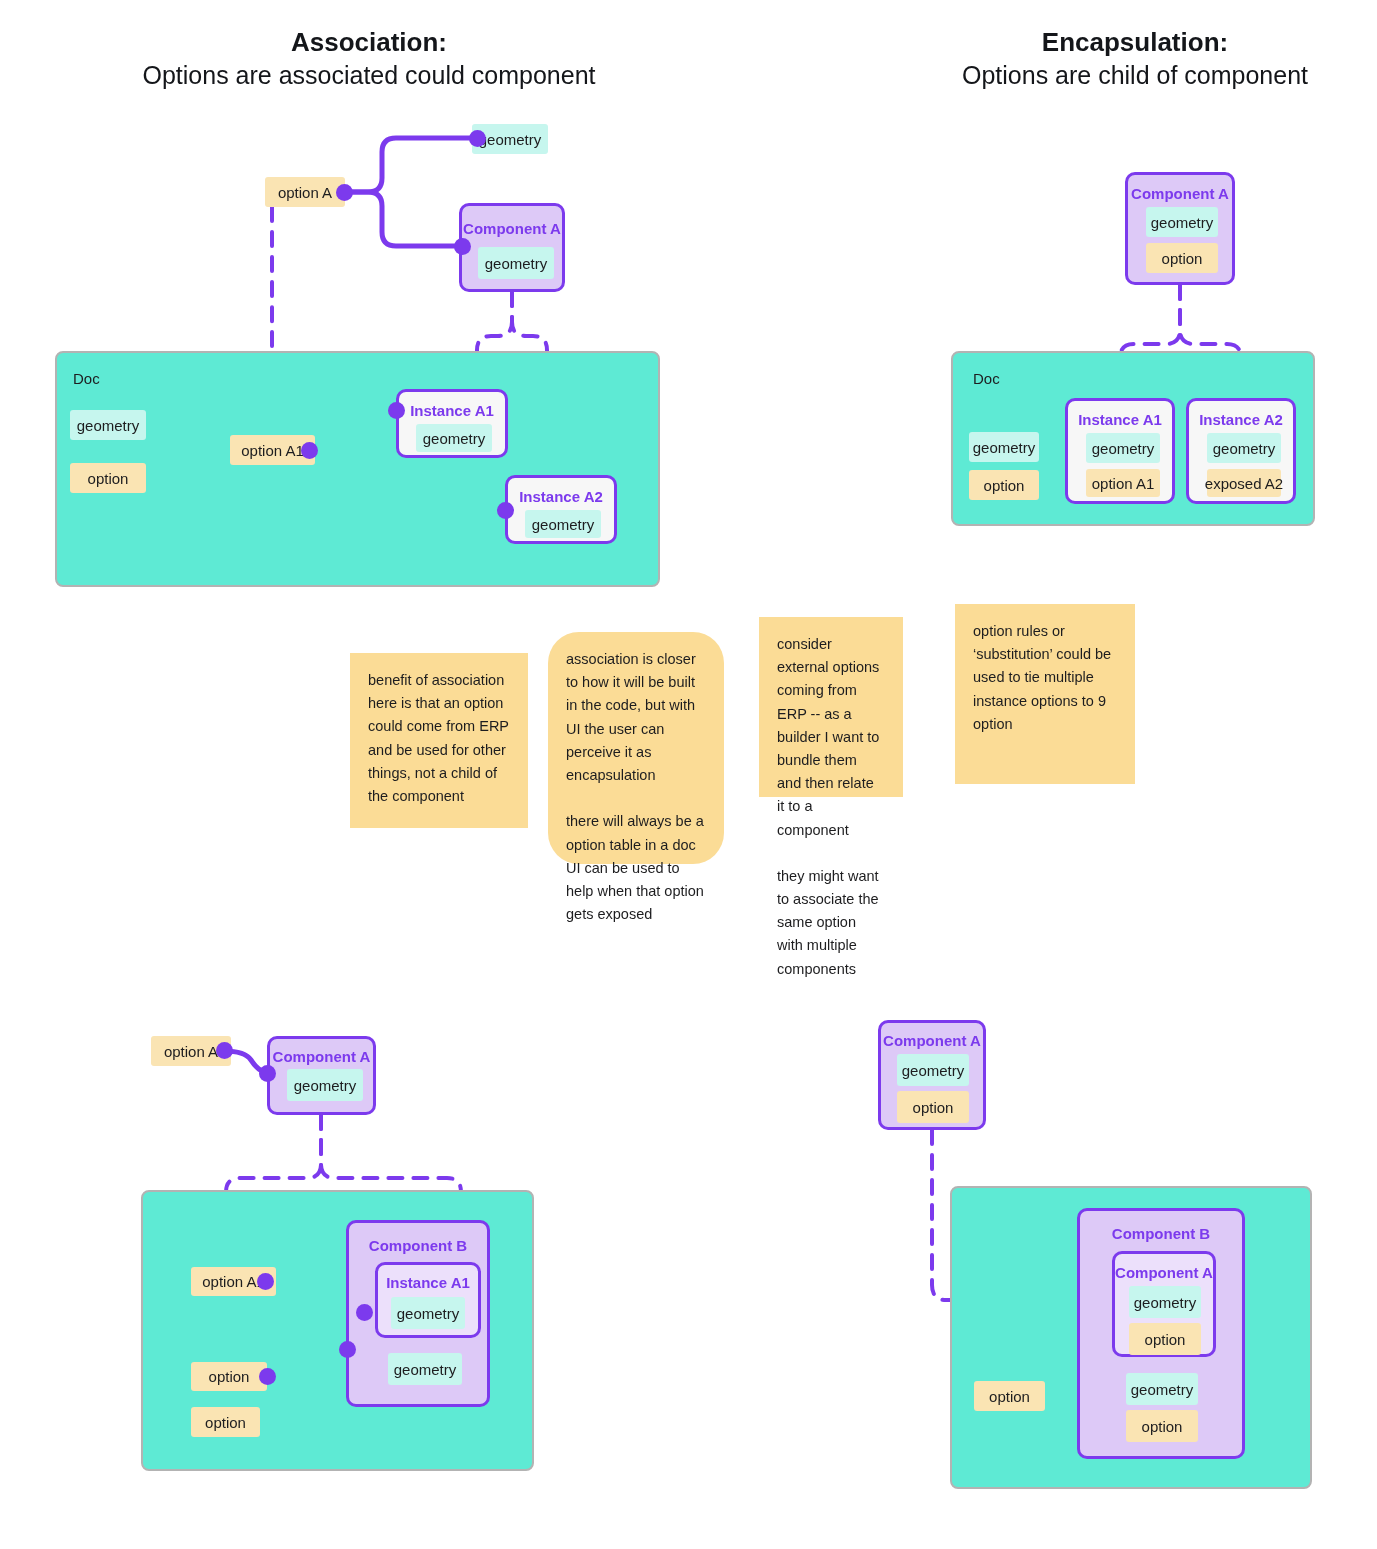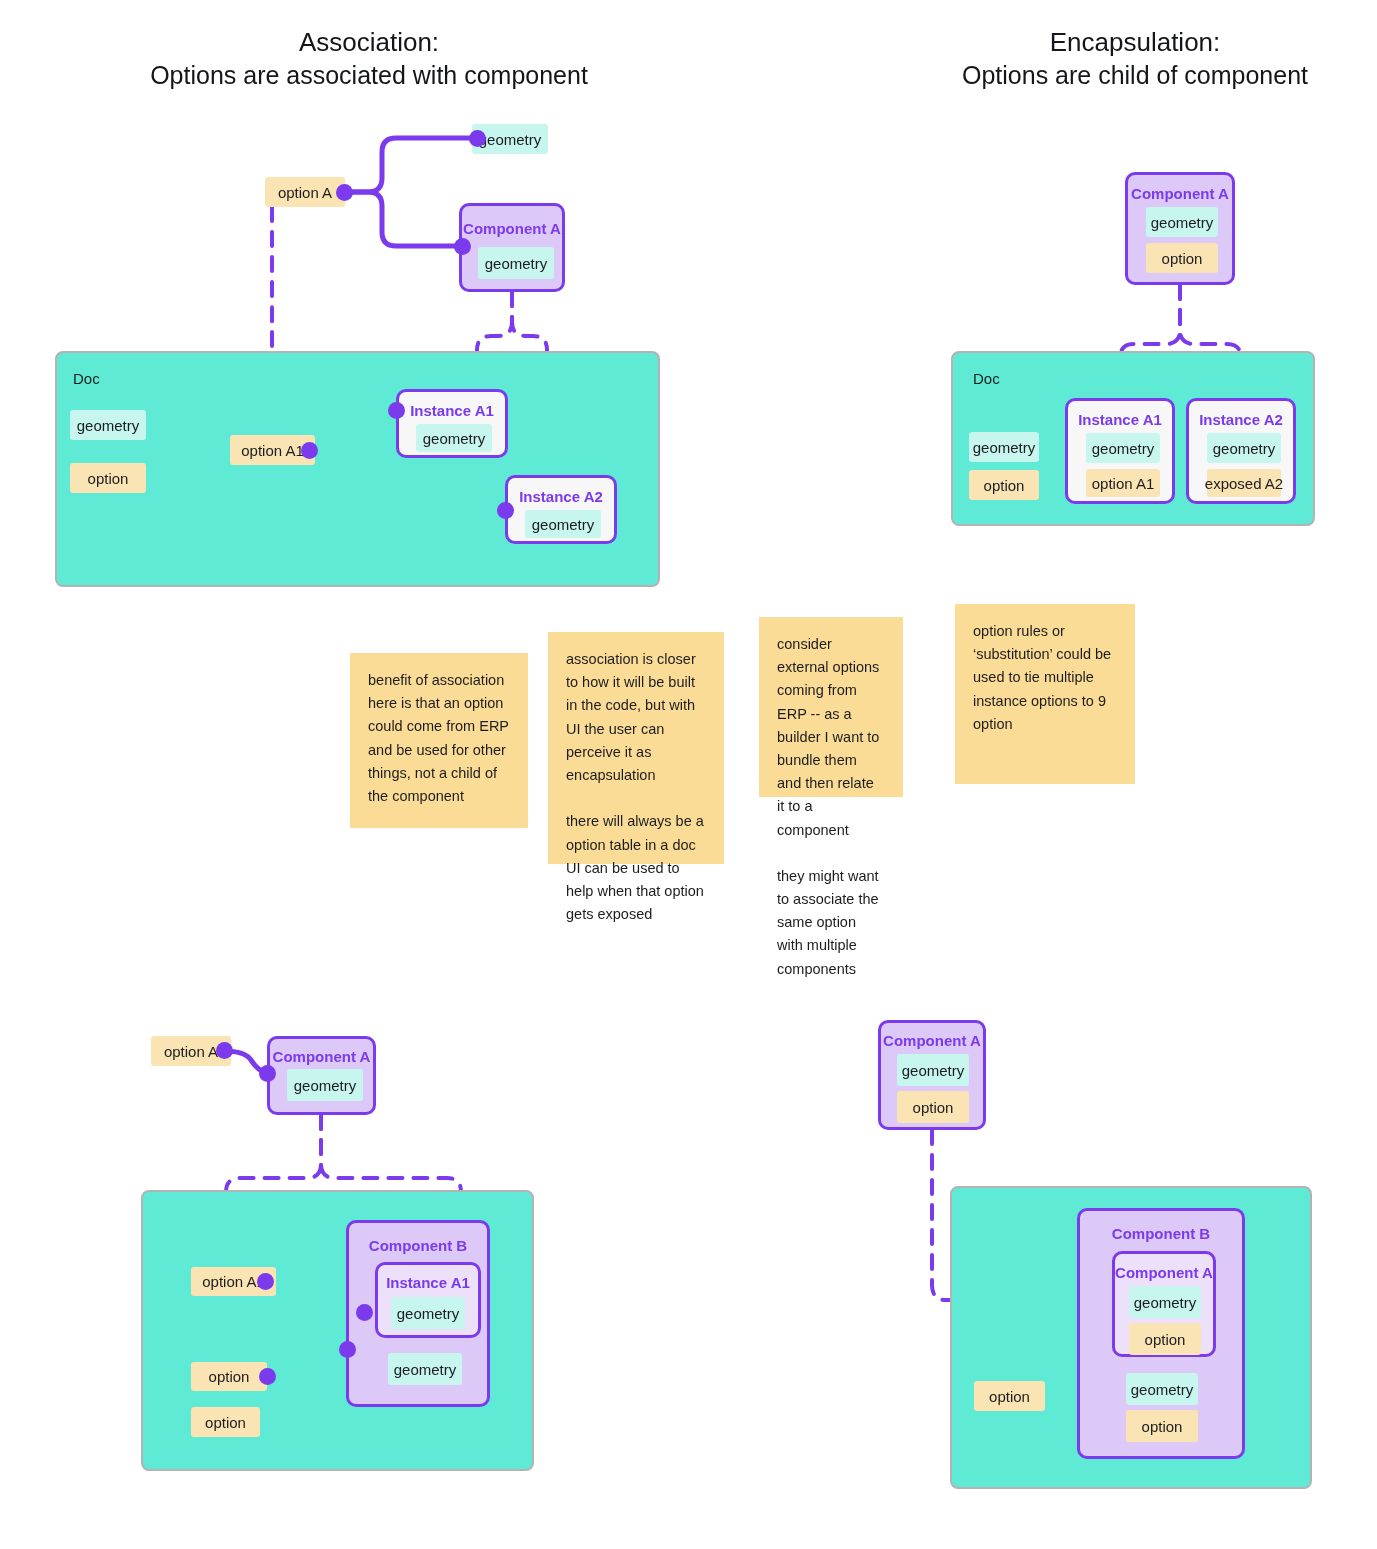--- a/index.html
+++ b/index.html
@@ -38,21 +38,21 @@
 
   
   .heading {
     position: absolute;
     text-align: center;
     line-height: 1.28;
   }
   .heading .h-bold {
     display: block;
     font-size: 26px;
-    font-weight: normal;
+    font-weight: bold;
     color: #14161a;
   }
   .heading .h-sub {
     display: block;
     font-size: 25px;
     font-weight: normal;
     color: #14161a;
   }
 
   
@@ -162,21 +162,21 @@
 
     <g fill="none" stroke="#7c3aed" stroke-width="4" stroke-linecap="round" stroke-dasharray="14 11">
       <path d="M932 1130 L 932 1285 Q 932 1300 946 1300 L 1098 1300" marker-end="url(#arrowDash)"></path>
     </g>
   </svg>
 
   <div class="layer">
 
     <div class="heading" style="left:124px; top:26px; width:490px;">
       <span class="h-bold">Association:</span>
-      <span class="h-sub">Options are associated with component</span>
+      <span class="h-sub">Options are associated could component</span>
     </div>
 
     <div class="heading" style="left:890px; top:26px; width:490px;">
       <span class="h-bold">Encapsulation:</span>
       <span class="h-sub">Options are child of component</span>
     </div>
 
     <div class="chip geometry" style="left:472px; top:124px; width:76px; height:30px;">geometry</div>
 
     <div class="chip option" style="left:265px; top:177px; width:80px; height:30px;">option A</div>
@@ -232,21 +232,21 @@
     </div>
 
     <div class="box instance" style="left:1186px; top:398px; width:110px; height:106px;">
       <div class="box-title" style="top:10px;">Instance A2</div>
       <div class="chip geometry" style="left:18px; top:32px; width:74px; height:30px;">geometry</div>
       <div class="chip option" style="left:18px; top:68px; width:74px; height:28px;">exposed A2</div>
     </div>
 
     <div class="note" style="left:350px; top:653px; width:178px; height:175px;">benefit of association here is that an option could come from ERP and be used for other things, not a child of the component</div>
 
-    <div class="note" style="left:548px; top:632px; width:176px; height:232px;">association is closer to how it will be built in the code, but with UI the user can perceive it as encapsulation
+    <div class="note" style="left:548px; top:632px; width:176px; height:232px;border-radius:31px;">association is closer to how it will be built in the code, but with UI the user can perceive it as encapsulation
 
 there will always be a option table in a doc
 UI can be used to help when that option gets exposed</div>
 
     <div class="note" style="left:759px; top:617px; width:144px; height:180px;">consider external options coming from ERP -- as a builder I want to bundle them and then relate it to a component
 
 they might want to associate the same option with multiple components</div>
 
     <div class="note" style="left:955px; top:604px; width:180px; height:180px;">option rules or ‘substitution’ could be used to tie multiple instance options to 9 option</div>
 

